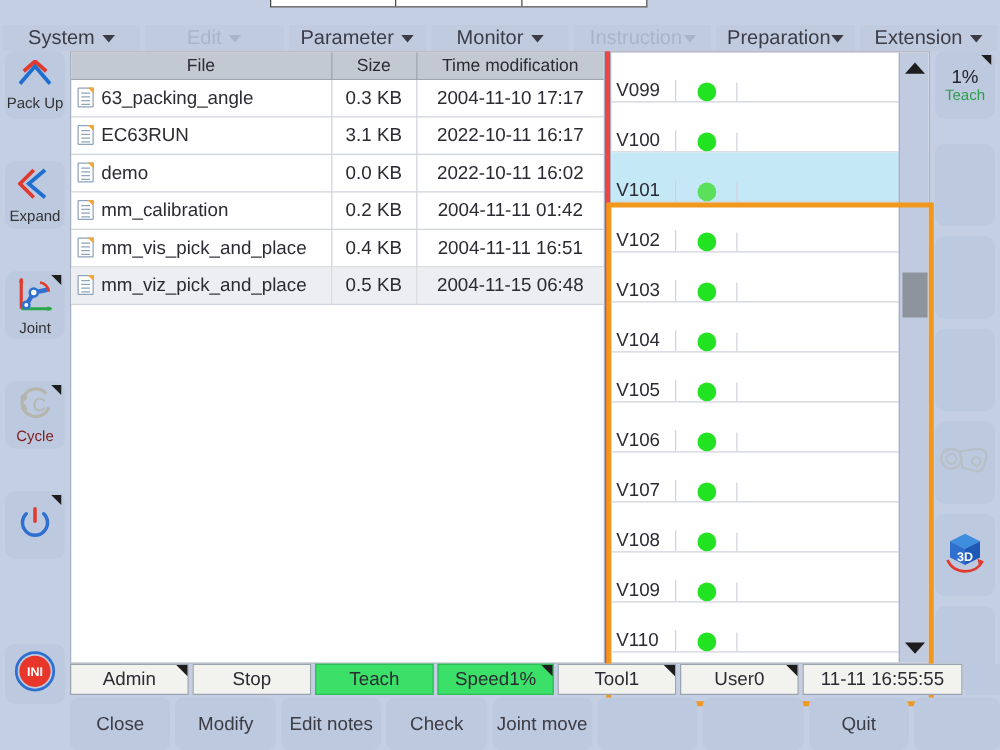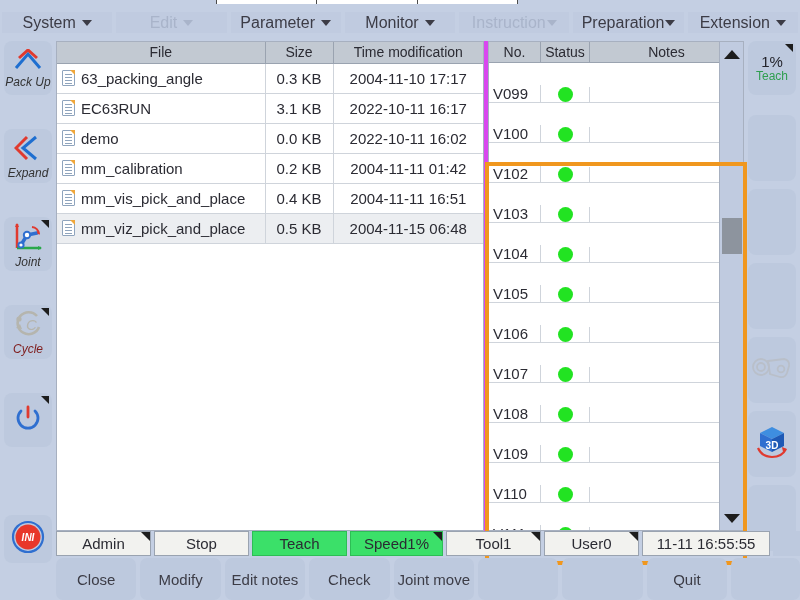--- a/index.html
+++ b/index.html
@@ -16,21 +16,21 @@
     position: absolute; left: 216px; top: -14px;
     width: 302px; height: 20px;
     background: #ffffff; border: 1px solid #4a4a4a;
     display: flex;
   }
   .top-strip i { flex: 1; border-right: 1px solid #4a4a4a; }
   .top-strip i:last-child { border-right: none; }
 
   
   .menubar {
-    position: absolute; left: 0; top: 4px; width: 800px; height: 37px;
+    position: absolute; left: 0; top: 12px; width: 800px; height: 37px;
     display: flex; gap: 4px; padding: 8px 2px;
     background: #c4cfe3;
   }
   .menu-item {
     flex: 1 1 0;
     background: #c0cbe0;
     display: flex; align-items: center; justify-content: center;
     gap: 6px;
     color: #3c3c46;
     font-size: 16px;
@@ -40,21 +40,21 @@
   .menu-item .caret {
     width: 0; height: 0;
     border-left: 5px solid transparent;
     border-right: 5px solid transparent;
     border-top: 6px solid #3c3c46;
   }
   .menu-item.disabled .caret { border-top-color: #a9b4ca; }
   .menu-item.tight { gap: 1px; }
 
   
-  .rail-left { position: absolute; left: 0; top: 37px; width: 56px; height: 520px; font-style: italic; }
+  .rail-left { position: absolute; left: 0; top: 37px; width: 56px; height: 520px; }
   .rail-right { position: absolute; left: 744px; top: 37px; width: 56px; height: 520px; }
   .rail-btn {
     position: absolute; left: 4px; width: 48px; height: 54px;
     background: #bdc9de; border-radius: 8px;
     display: flex; flex-direction: column; align-items: center; justify-content: center;
     gap: 1px;
   }
   .rail-btn.plain { border-radius: 8px; }
   .rail-label { font-size: 12px; color: #333; line-height: 1; }
   .rail-label.green { color: #2f9e4f; }
@@ -64,21 +64,21 @@
     position: absolute; right: 3px; top: 3px;
     width: 0; height: 0;
     border-left: 8px solid transparent;
     border-top: 8px solid #1d1d1d;
   }
 
   
   .work {
     position: absolute; left: 56px; top: 41px;
     width: 688px; height: 490px;
-    background: #d946ef;
+    background: #ef4444;
   }
 
   
   .filepane {
     position: absolute; left: 0; top: 0; width: 428px; height: 490px;
     background: #fff; border: 1px solid #a7b0c0;
   }
   table.ftab { width: 100%; border-collapse: collapse; table-layout: fixed; }
   table.ftab th {
     background: #c2c9d2; color: #2b2b33;
@@ -372,35 +372,37 @@
                 </span>
               </td>
               <td style="text-align:center">0.5 KB</td>
               <td style="text-align:center">2004-11-15 06:48</td>
             </tr>
           </tbody>
       </table>
     </div>
 
     <div class="varpane">
-      <div class="vhead" id="vtab-head">
-          <div class="vc-no">No.</div>
-          <div class="vc-st">Status</div>
-          <div class="vc-nt">Notes</div>
-        </div>
       <div id="vtab-body">
           <div class="vrow">
             <div class="vc-no">V099</div>
             <div class="vc-st">
               <span class="dot"></span>
             </div>
             <div class="vc-nt"></div>
           </div>
           <div class="vrow">
             <div class="vc-no">V100</div>
+            <div class="vc-st">
+              <span class="dot"></span>
+            </div>
+            <div class="vc-nt"></div>
+          </div>
+          <div class="vrow sel">
+            <div class="vc-no">V101</div>
             <div class="vc-st">
               <span class="dot"></span>
             </div>
             <div class="vc-nt"></div>
           </div>
           <div class="vrow">
             <div class="vc-no">V102</div>
             <div class="vc-st">
               <span class="dot"></span>
             </div>

